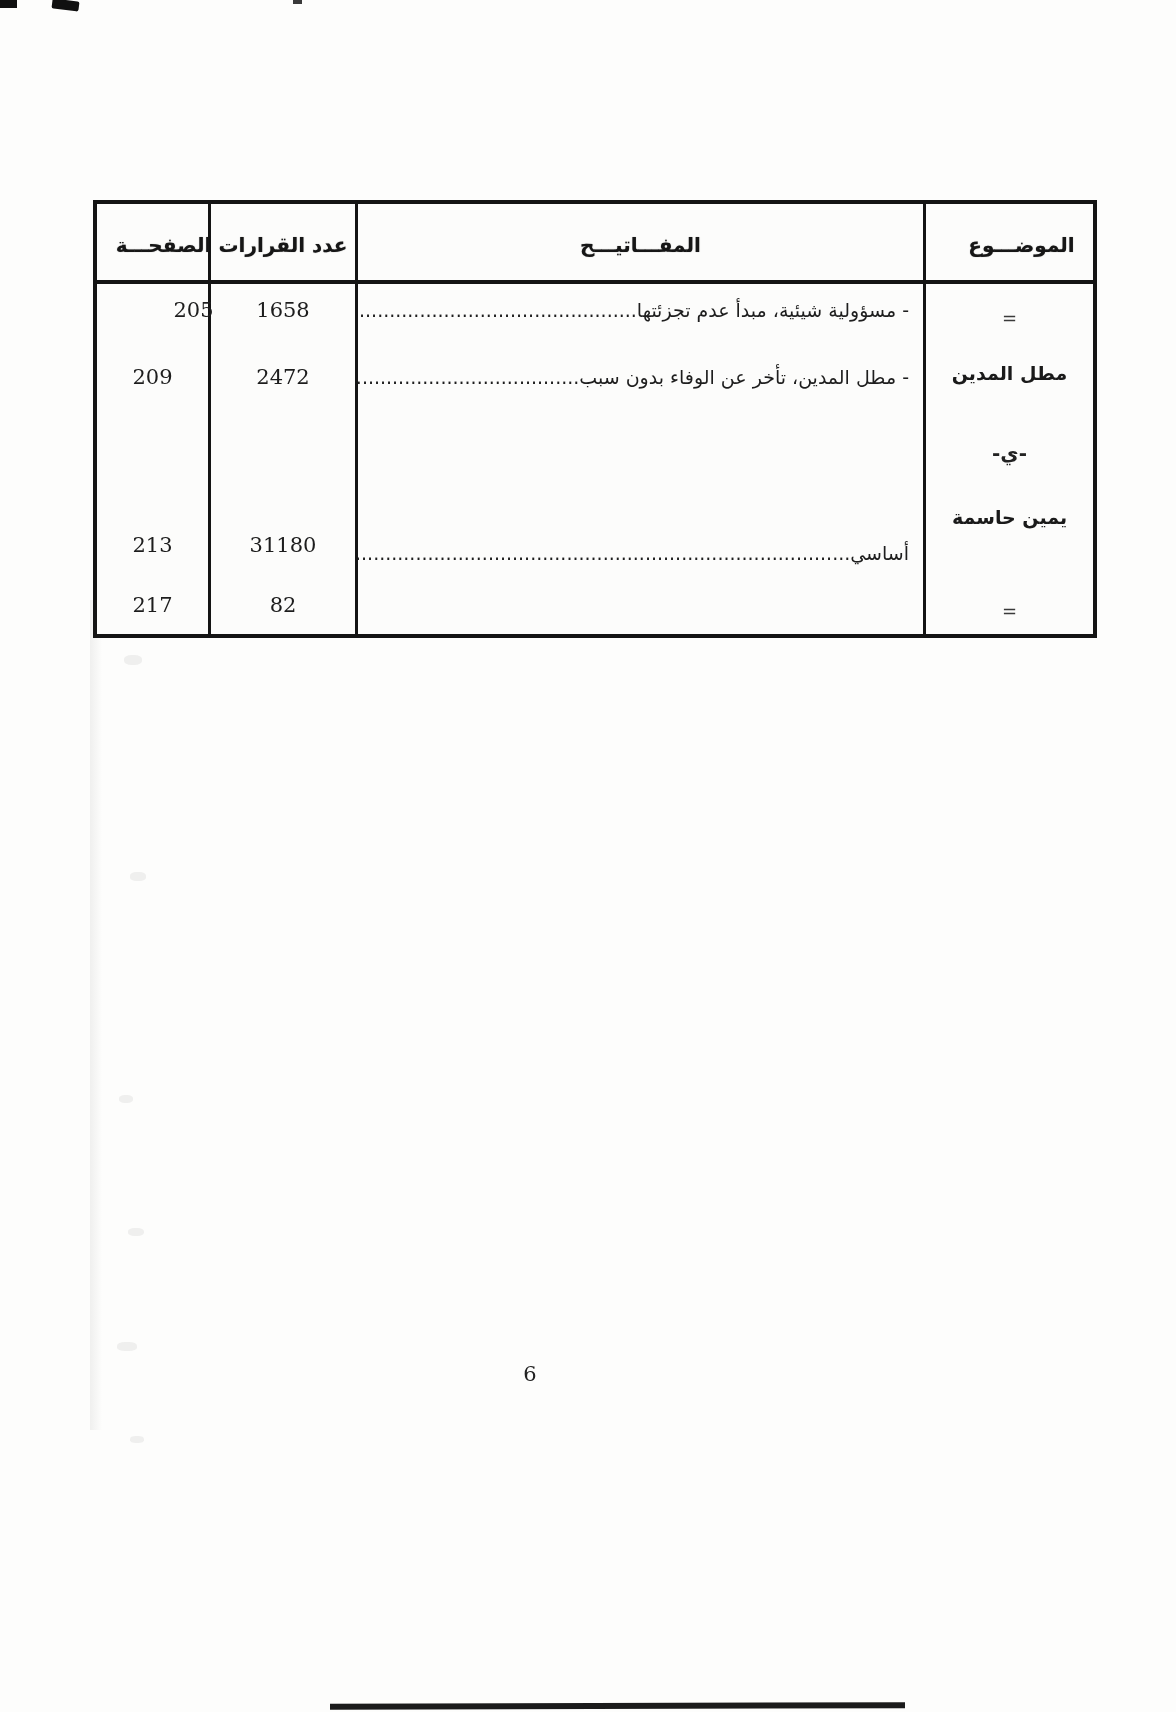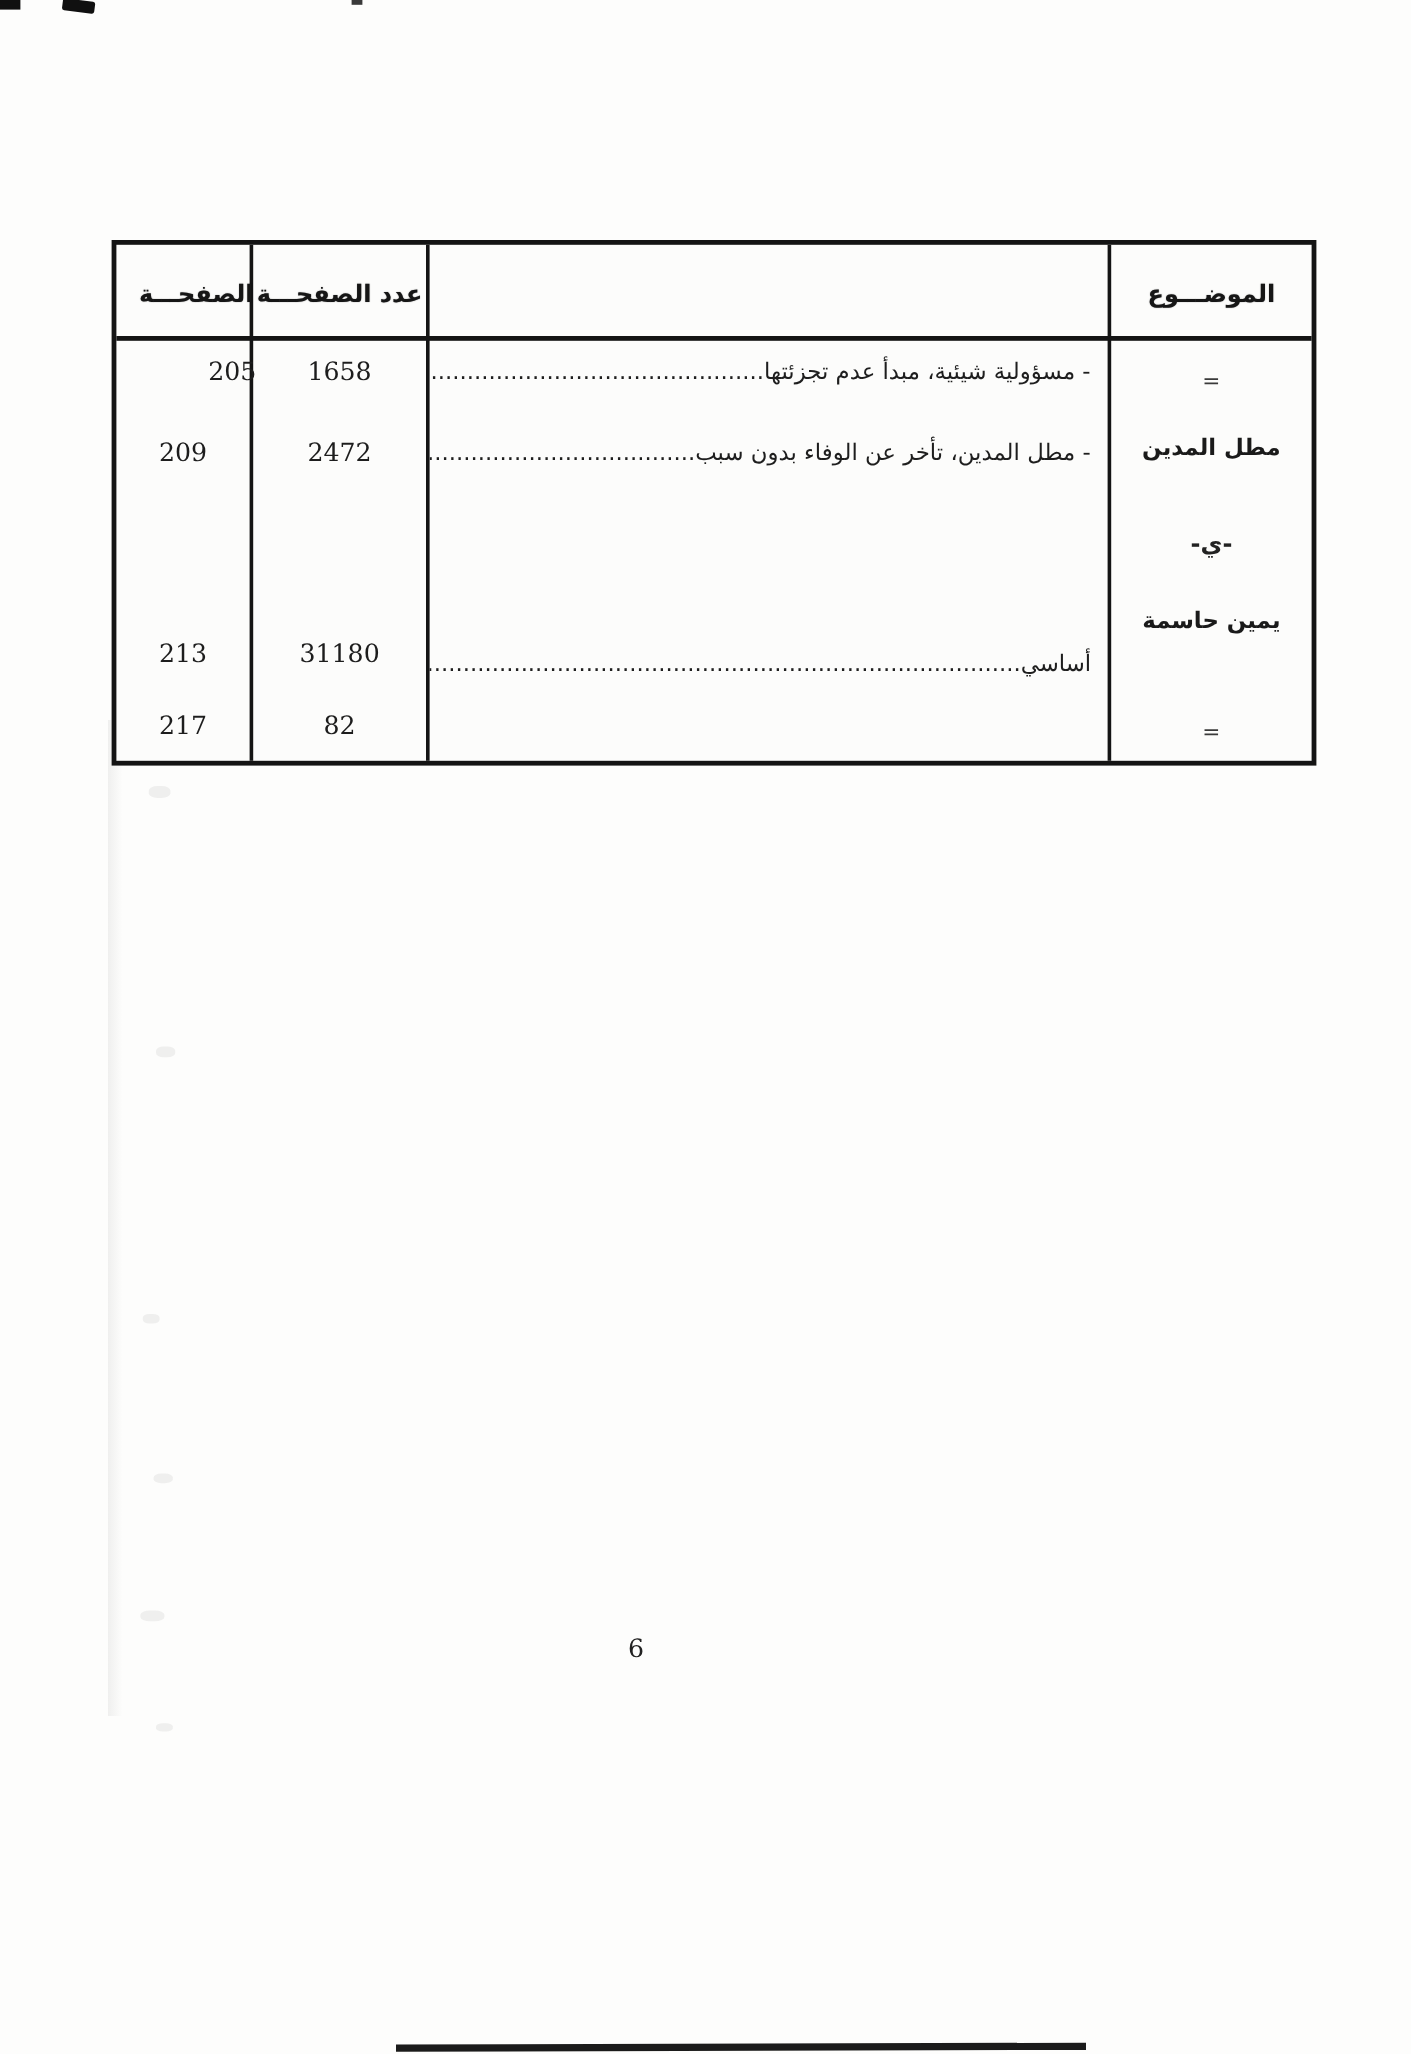--- a/index.html
+++ b/index.html
@@ -100,22 +100,23 @@
   <div class="dot" style="left:242px;top:226px;width:2px;height:2px;"></div>
   <div class="dot" style="left:443px;top:246px;"></div>
 
   <div class="doc-table">
     <div class="vline v1"></div>
     <div class="vline v2"></div>
     <div class="vline v3"></div>
     <div class="header-underline"></div>
 
     <div class="cell hdr" style="left:0;width:133px;" dir="rtl" lang="ar">الصفحـــة</div>
-    <div class="cell hdr" style="left:114px;width:144px;" dir="rtl" lang="ar">عدد الصفحـــة</div>
-    <div class="cell hdr" style="left:829px;width:167px;" dir="rtl" lang="ar">الموضـــوع</div>
+    <div class="cell hdr" style="left:114px;width:144px;" dir="rtl" lang="ar">عدد القرارات</div>
+    <div class="cell hdr" style="left:261px;width:565px;" dir="rtl" lang="ar">المفـــاتيـــح</div>
+    <div class="cell hdr" style="left:829px;width:167px;padding-left:12px;" dir="rtl" lang="ar">الموضـــوع</div>
 
     <div class="cell num" style="left:0;width:111px;top:92px;margin-left:41px;">205</div>
     <div class="cell num" style="left:114px;width:144px;top:92px;">1658</div>
     <div class="cell keys" style="top:92px;" lang="ar">- مسؤولية شيئية، مبدأ عدم تجزئتها................................................</div>
     <div class="cell subj eq" style="top:100px;">=</div>
 
     <div class="cell num" style="left:0;width:111px;top:159px;">209</div>
     <div class="cell num" style="left:114px;width:144px;top:159px;">2472</div>
     <div class="cell keys" style="top:159px;" lang="ar">- مطل المدين، تأخر عن الوفاء بدون سبب..........................................</div>
     <div class="cell subj" style="top:155px;" lang="ar">مطل المدين</div>

